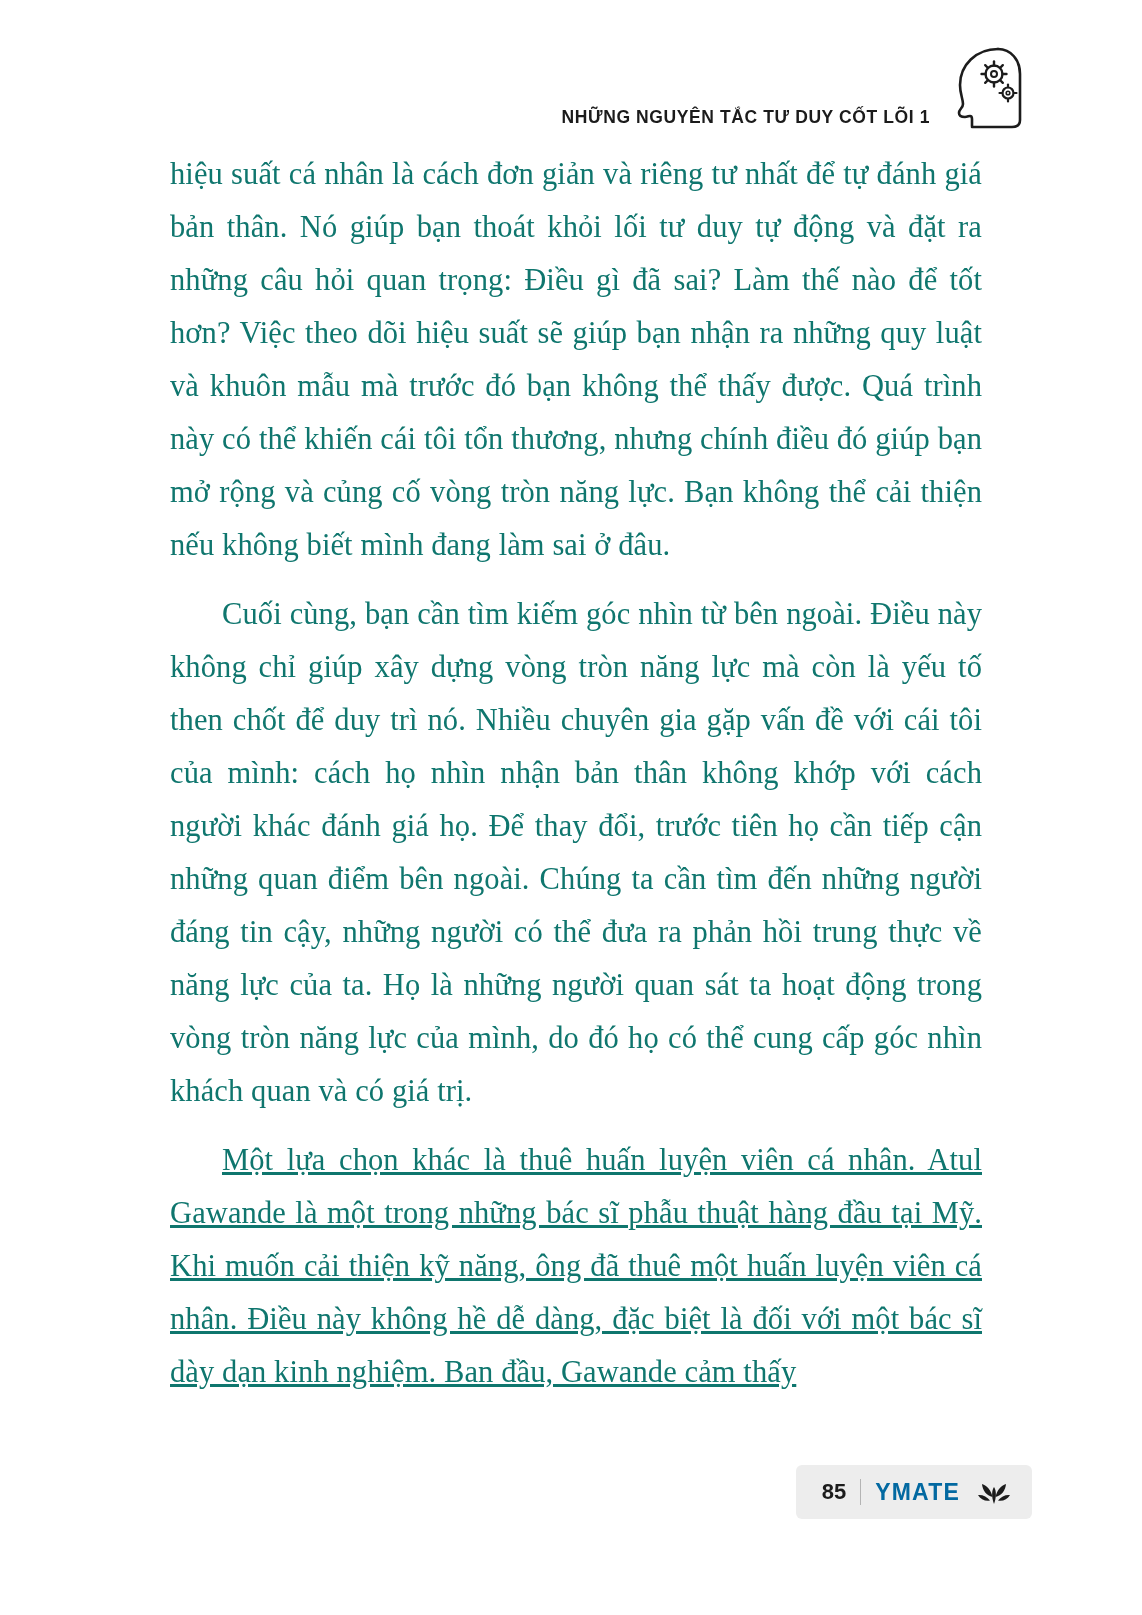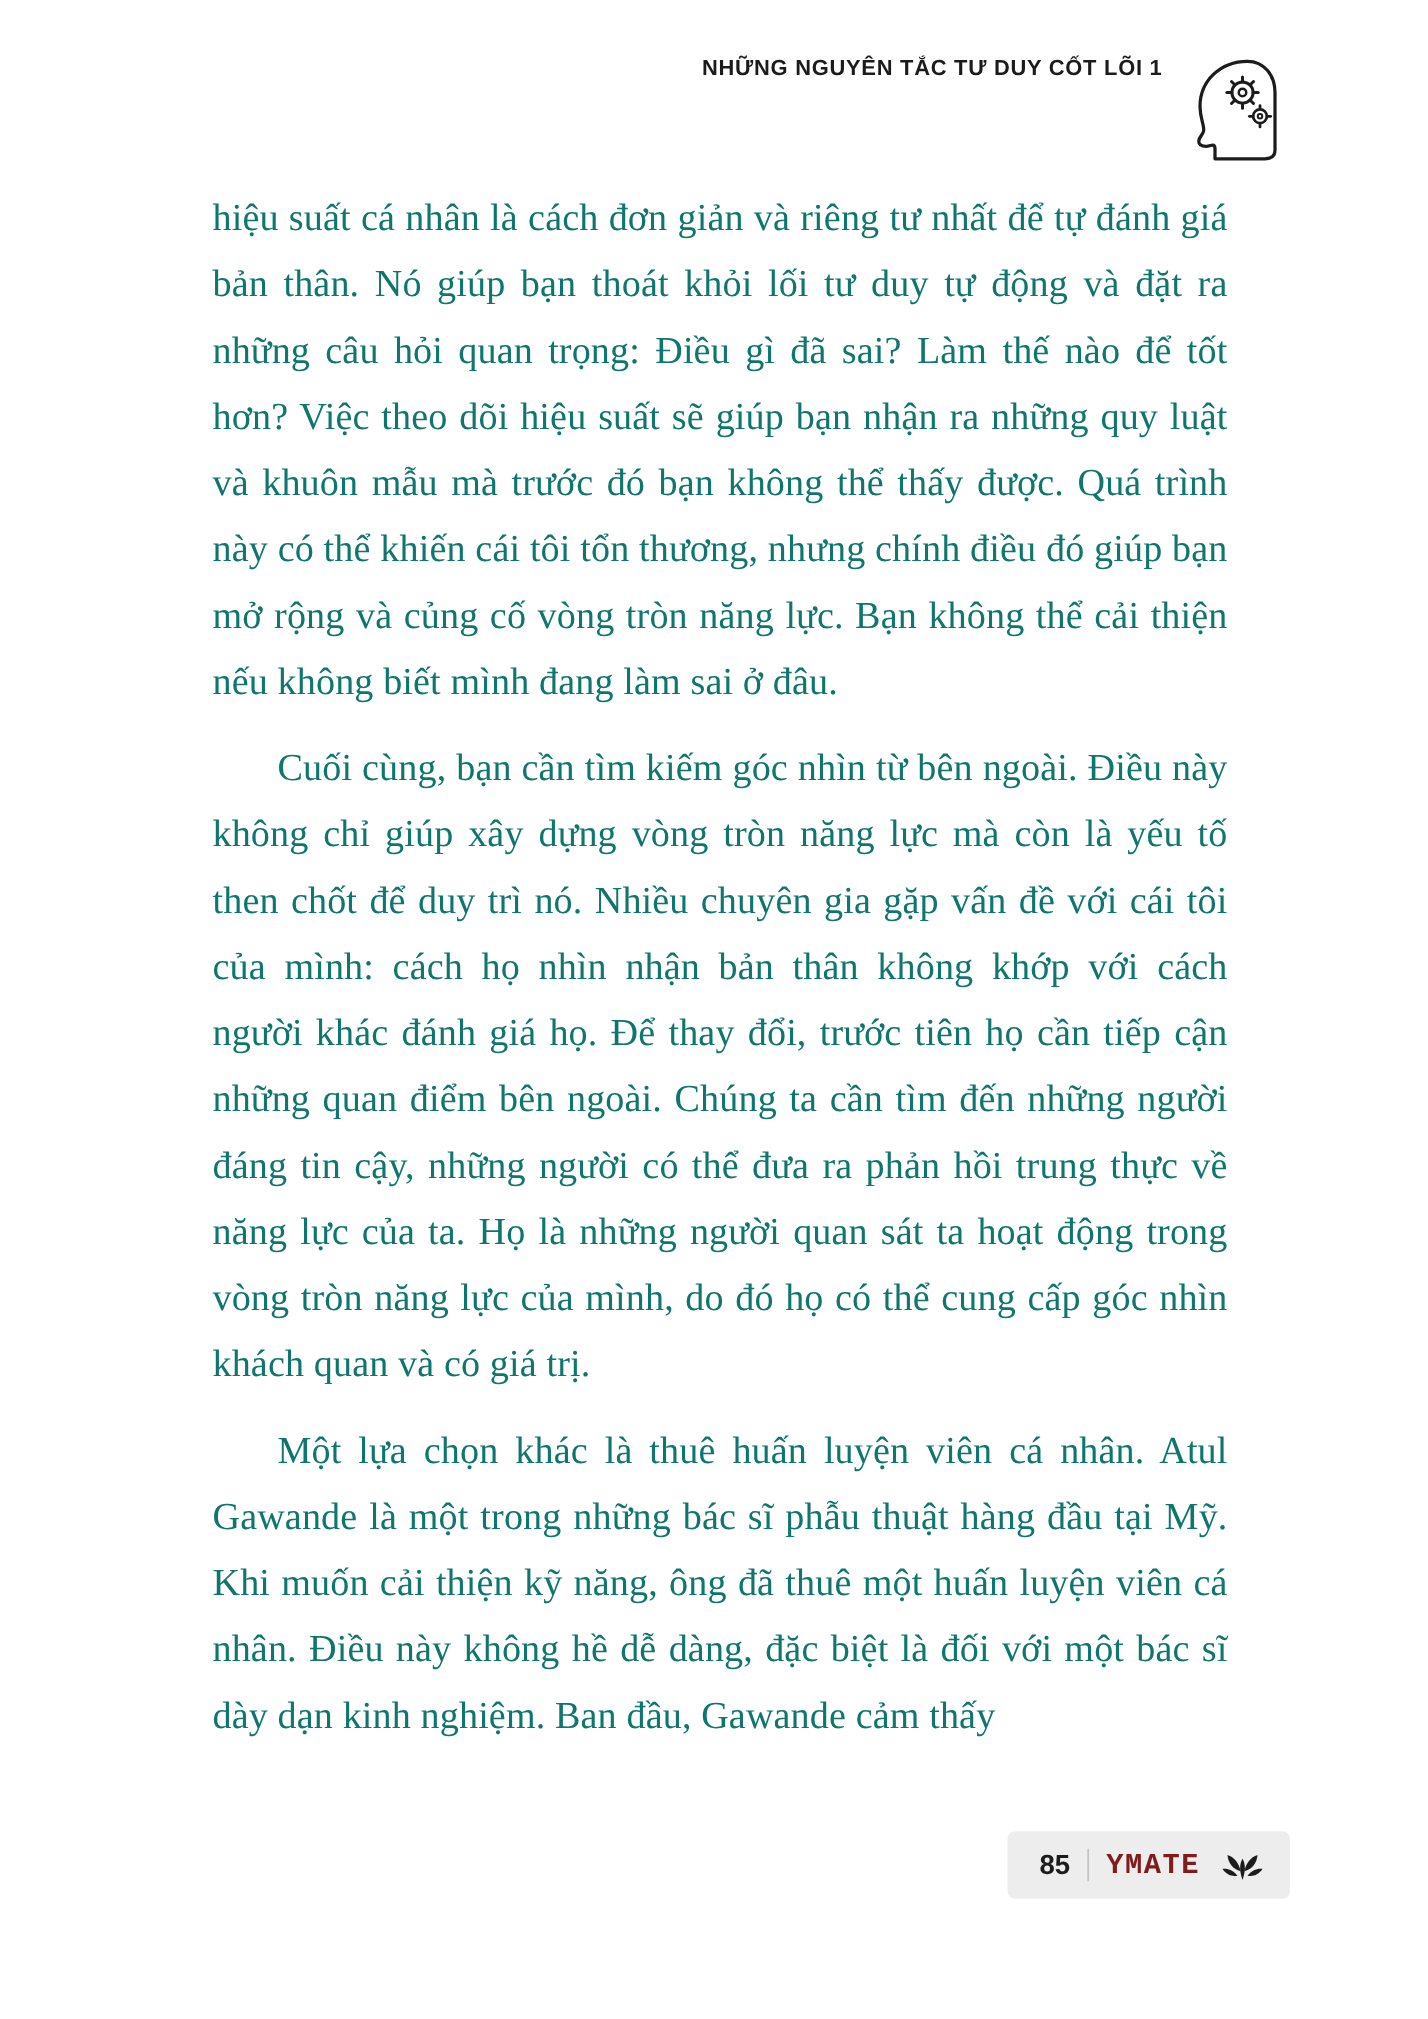--- a/index.html
+++ b/index.html
@@ -15,21 +15,21 @@
     color: #1a1a1a;
     overflow: hidden;
   }
 
   
   .page-header {
     position: absolute;
     top: 44px;
     right: 118px;
     display: flex;
-    align-items: flex-start;
+    align-items: flex-end;
     gap: 18px;
   }
   .header-title {
     font-family: "Liberation Sans", sans-serif;
     font-size: 17.5px;
     font-weight: 700;
     letter-spacing: 0.6px;
     color: #1b1b1b;
     white-space: nowrap;
     padding-bottom: 2px;
@@ -56,20 +56,21 @@
     text-justify: inter-word;
     margin: 0 0 16px 0;
     color: #0f766e;
     letter-spacing: 0.1px;
   }
   .para.indent {
     text-indent: 52px;
   }
   .para.last {
     margin-bottom: 0;
+    text-decoration: underline;
   }
 
   
   .page-footer {
     position: absolute;
     bottom: 96px;
     right: 110px;
     background: #ededed;
     border-radius: 6px;
     height: 54px;
@@ -83,25 +84,25 @@
     font-size: 22px;
     font-weight: 700;
     color: #1c1c1c;
   }
   .footer-divider {
     width: 1px;
     height: 26px;
     background: #b4b4b4;
   }
   .footer-brand {
-    font-family: Liberation Mono, monospace;
+    font-family: Liberation Sans, sans-serif;
     font-size: 23px;
     font-weight: 700;
     letter-spacing: 1.2px;
-    color: #7f1d1d;
+    color: #0369a1;
   }
   .footer-logo {
     width: 40px;
     height: 40px;
     display: flex;
     align-items: center;
     justify-content: center;
   }
 </style>
 </head>

